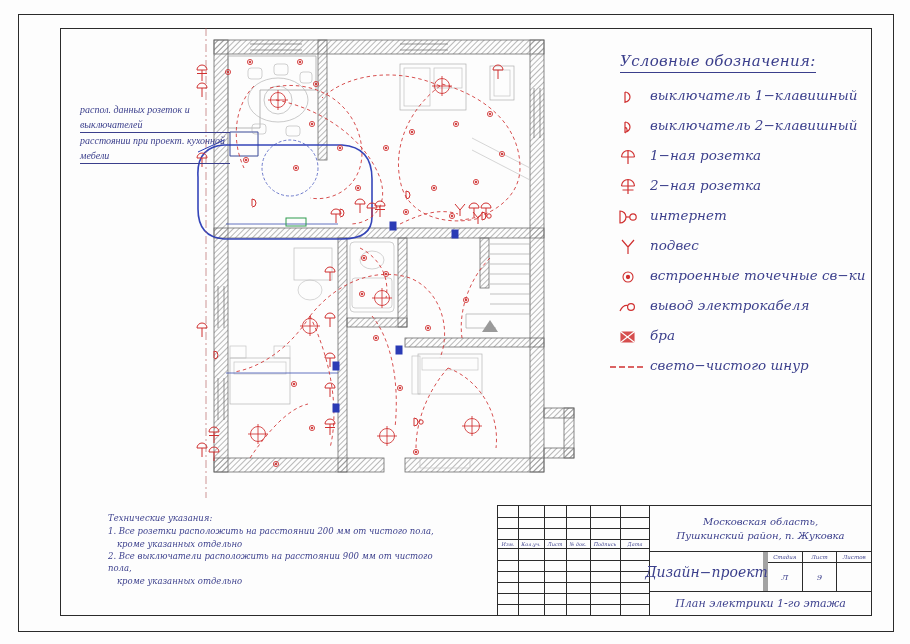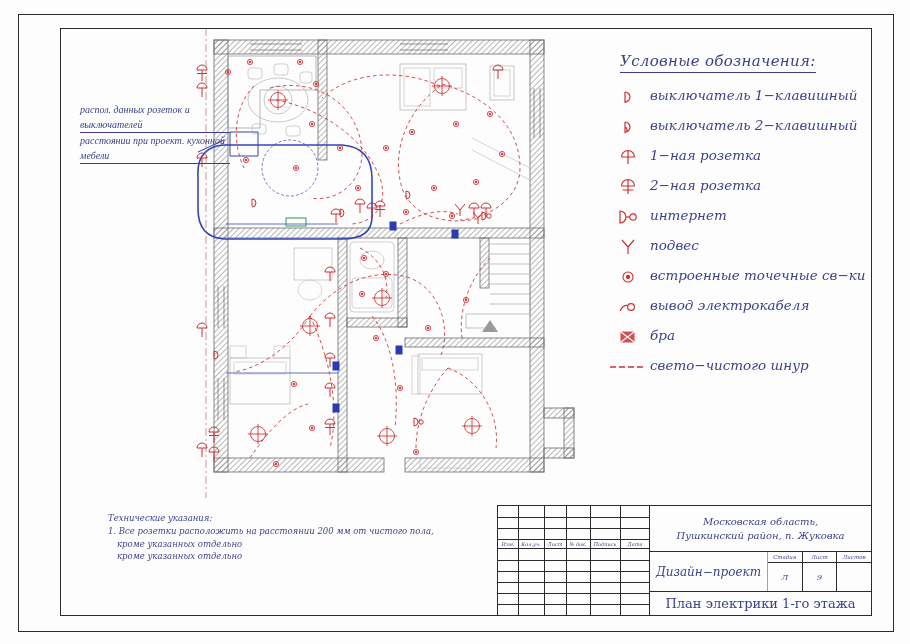--- a/index.html
+++ b/index.html
@@ -186,24 +186,24 @@
     position: absolute;
     left: 0; top: 46px;
     right: 0; height: 40px;
     border-bottom: 1px solid #2b2b2b;
     box-sizing: border-box;
   }
   .tb-mid-left {
     position: absolute;
     left: 0; top: 0;
     width: 118px; height: 100%;
-    border-right: 1px solid #a3a3a3;
+    border-right: 5px solid #a3a3a3;
     box-sizing: border-box;
     display: flex; align-items: center; justify-content: center;
-    font-size: 12px; font-style: italic; text-align: right;
+    font-size: 14px; font-style: italic; text-align: right;
   }
   .tb-stamp {
     position: absolute;
     left: 118px; top: 0;
     right: 0; height: 100%;
   }
   .tb-stamp-hdr {
     position: absolute;
     left: 0; right: 0; top: 0; height: 11px;
     border-bottom: 1px solid #2b2b2b;
@@ -235,21 +235,22 @@
     display: flex; align-items: center; justify-content: center;
   }
   .tb-stamp-vals > div:last-child { border-right: none; }
   .tb-bottom {
     position: absolute;
     left: 0; top: 86px;
     right: 0; bottom: 0;
     display: flex;
     align-items: center;
     justify-content: center;
-    font-size: 13px;
+    font-size: 11px;
+    font-style: italic;
   }
 </style>
 </head>
 <body>
 
 <div id="sheet">
 
   <div class="frame-outer"></div>
   <div class="frame-inner"></div>
 
@@ -771,20 +772,21 @@
         <span class="legend-label">свето−чистого шнур</span>
       </div>
 
     </div>
   </div>
 
   <div id="notes">
     <p class="notes-title">Технические указания:</p>
     <p>1. Все розетки расположить на расстоянии 200 мм от чистого пола,</p>
     <p class="indent">кроме указанных отдельно</p>
+    <p>2. Все выключатели расположить на расстоянии 900 мм от чистого пола,</p>
     <p class="indent">кроме указанных отдельно</p>
   </div>
 
   <div id="titleblock">
 
     <div class="tb-left">
       <div class="tb-col" style="left:20px;width:0;"></div>
       <div class="tb-col" style="left:46px;width:0;"></div>
       <div class="tb-col" style="left:68px;width:0;"></div>
       <div class="tb-col" style="left:92px;width:0;"></div>

